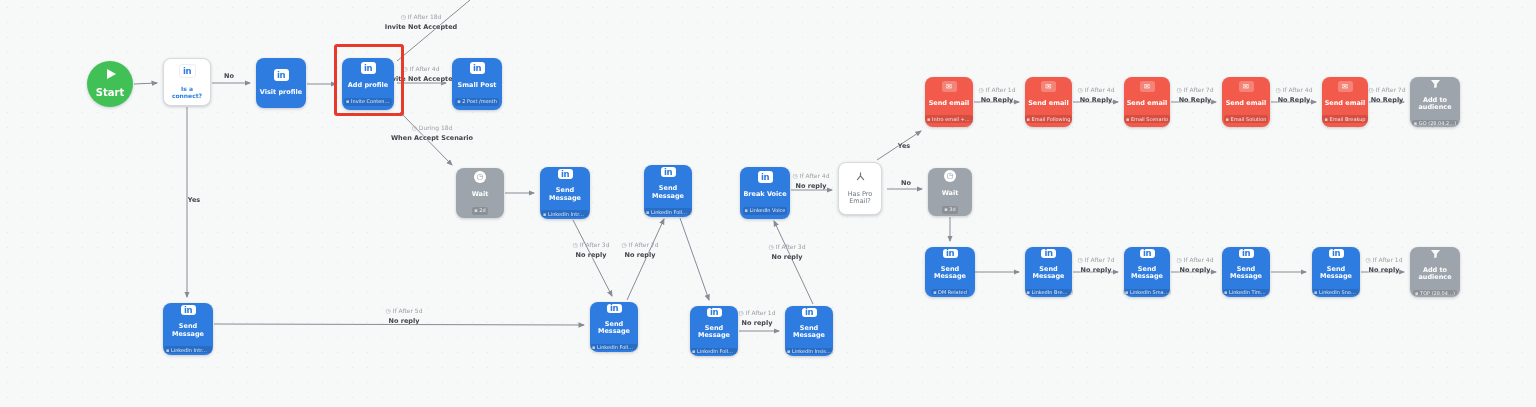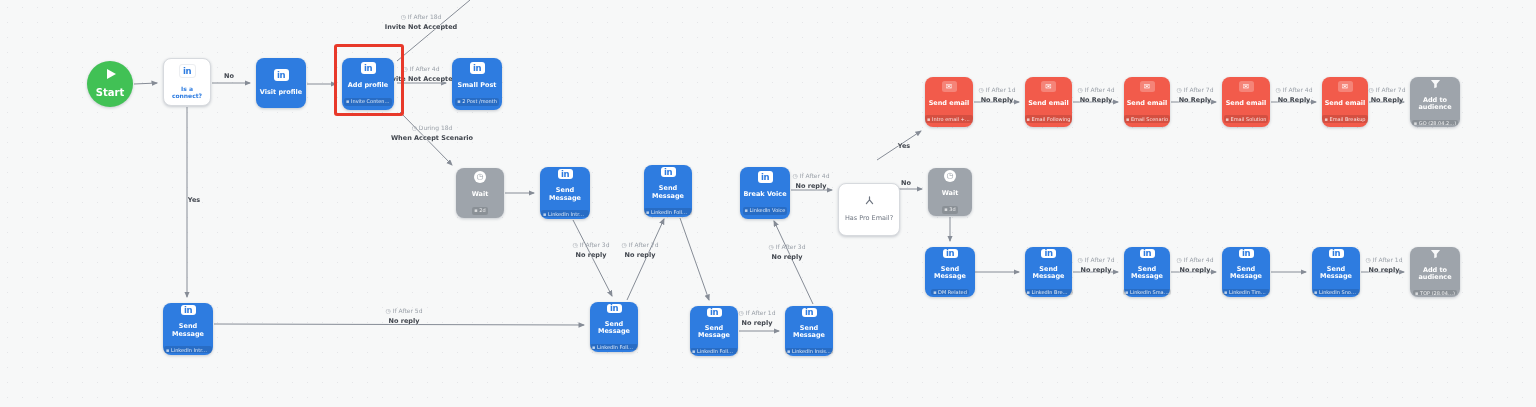--- a/index.html
+++ b/index.html
@@ -141,21 +141,21 @@
     <div class="node linkedin" data-name="node-send-message-2" style="left: 644px; top: 165px; width: 48px; height: 52px;">
       <span data-name="linkedin-icon" class="in-chip">in</span>
       <div class="title" data-name="node-title">Send Message</div>
       <div class="subtitle" data-name="node-subtitle">LinkedIn Follow #1</div>
     </div>
     <div class="node linkedin" data-name="node-send-voice" style="left: 740px; top: 167px; width: 50px; height: 52px;">
       <span data-name="linkedin-icon" class="in-chip">in</span>
       <div class="title" data-name="node-title">Break Voice</div>
       <div class="subtitle" data-name="node-subtitle">LinkedIn Voice</div>
     </div>
-    <div class="node condition" data-name="node-has-pro-email" style="left: 838px; top: 162px; width: 62px; height: 53px; margin-top: 21px;">
+    <div class="node condition" data-name="node-has-pro-email" style="left: 838px; top: 162px; width: 44px; height: 53px;">
       <span data-name="split-icon" class="split">
         <svg viewBox="0 0 12 12" width="11" height="11">
           <path d="M6 1v3.2M6 4.2L2.6 8.2M6 4.2L9.4 8.2" stroke="#6f7681" fill="none" stroke-width="1.3" stroke-linecap="round"></path>
         </svg>
       </span>
       <div class="title" data-name="node-title">Has Pro Email?</div>
     </div>
     <div class="node wait" data-name="node-wait-2" style="left: 928px; top: 168px; width: 44px; height: 48px;">
       <span data-name="clock-icon" class="clock-chip">◷</span>
       <div class="title" data-name="node-title">Wait</div>

